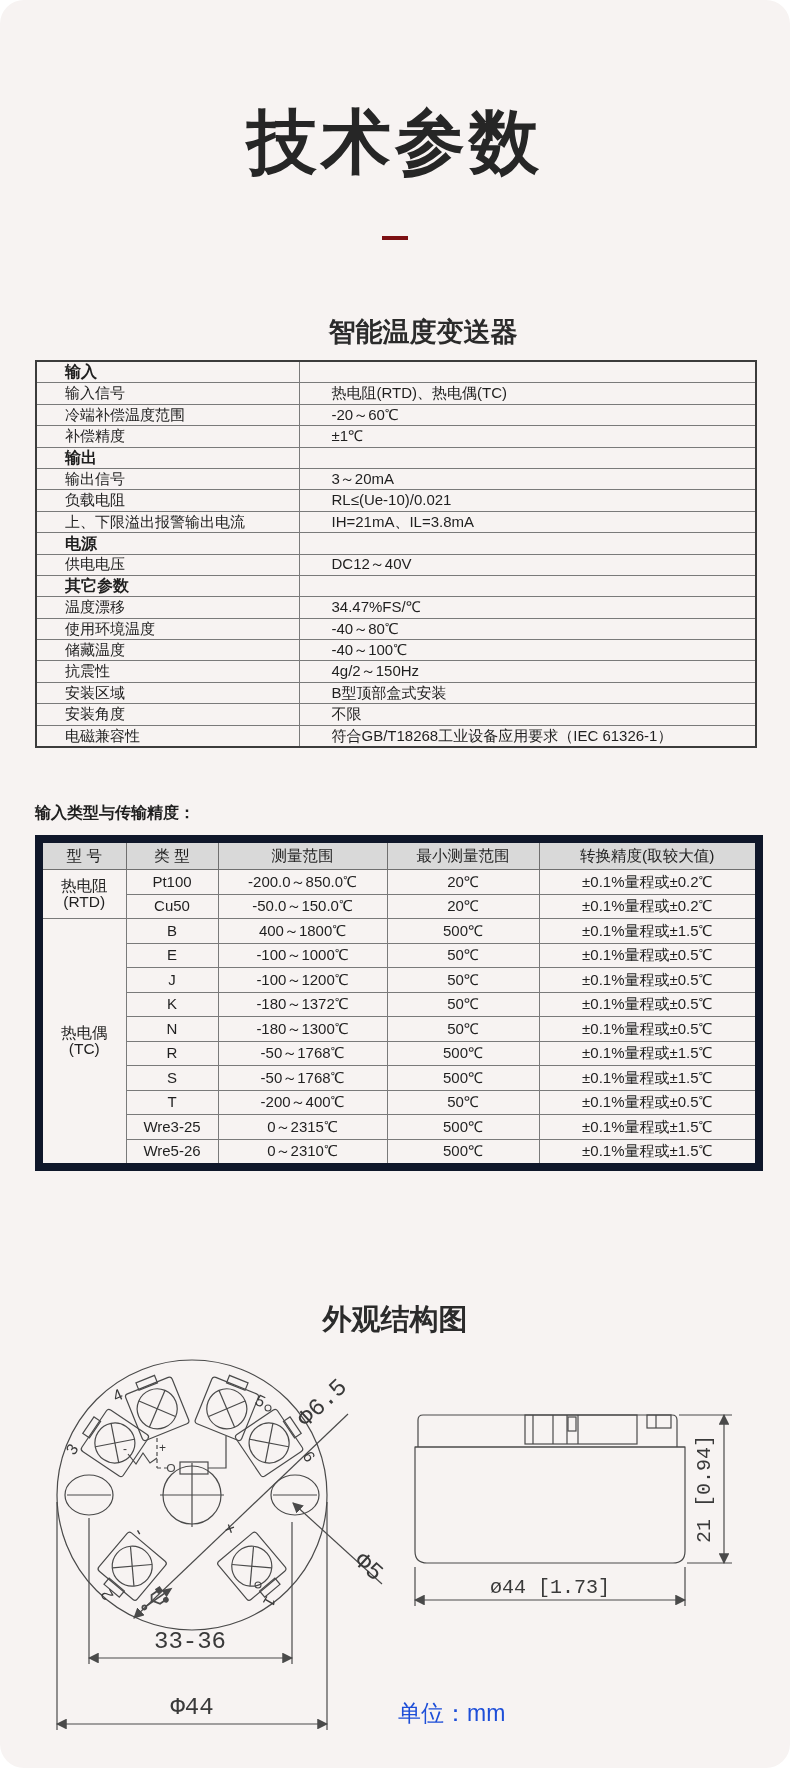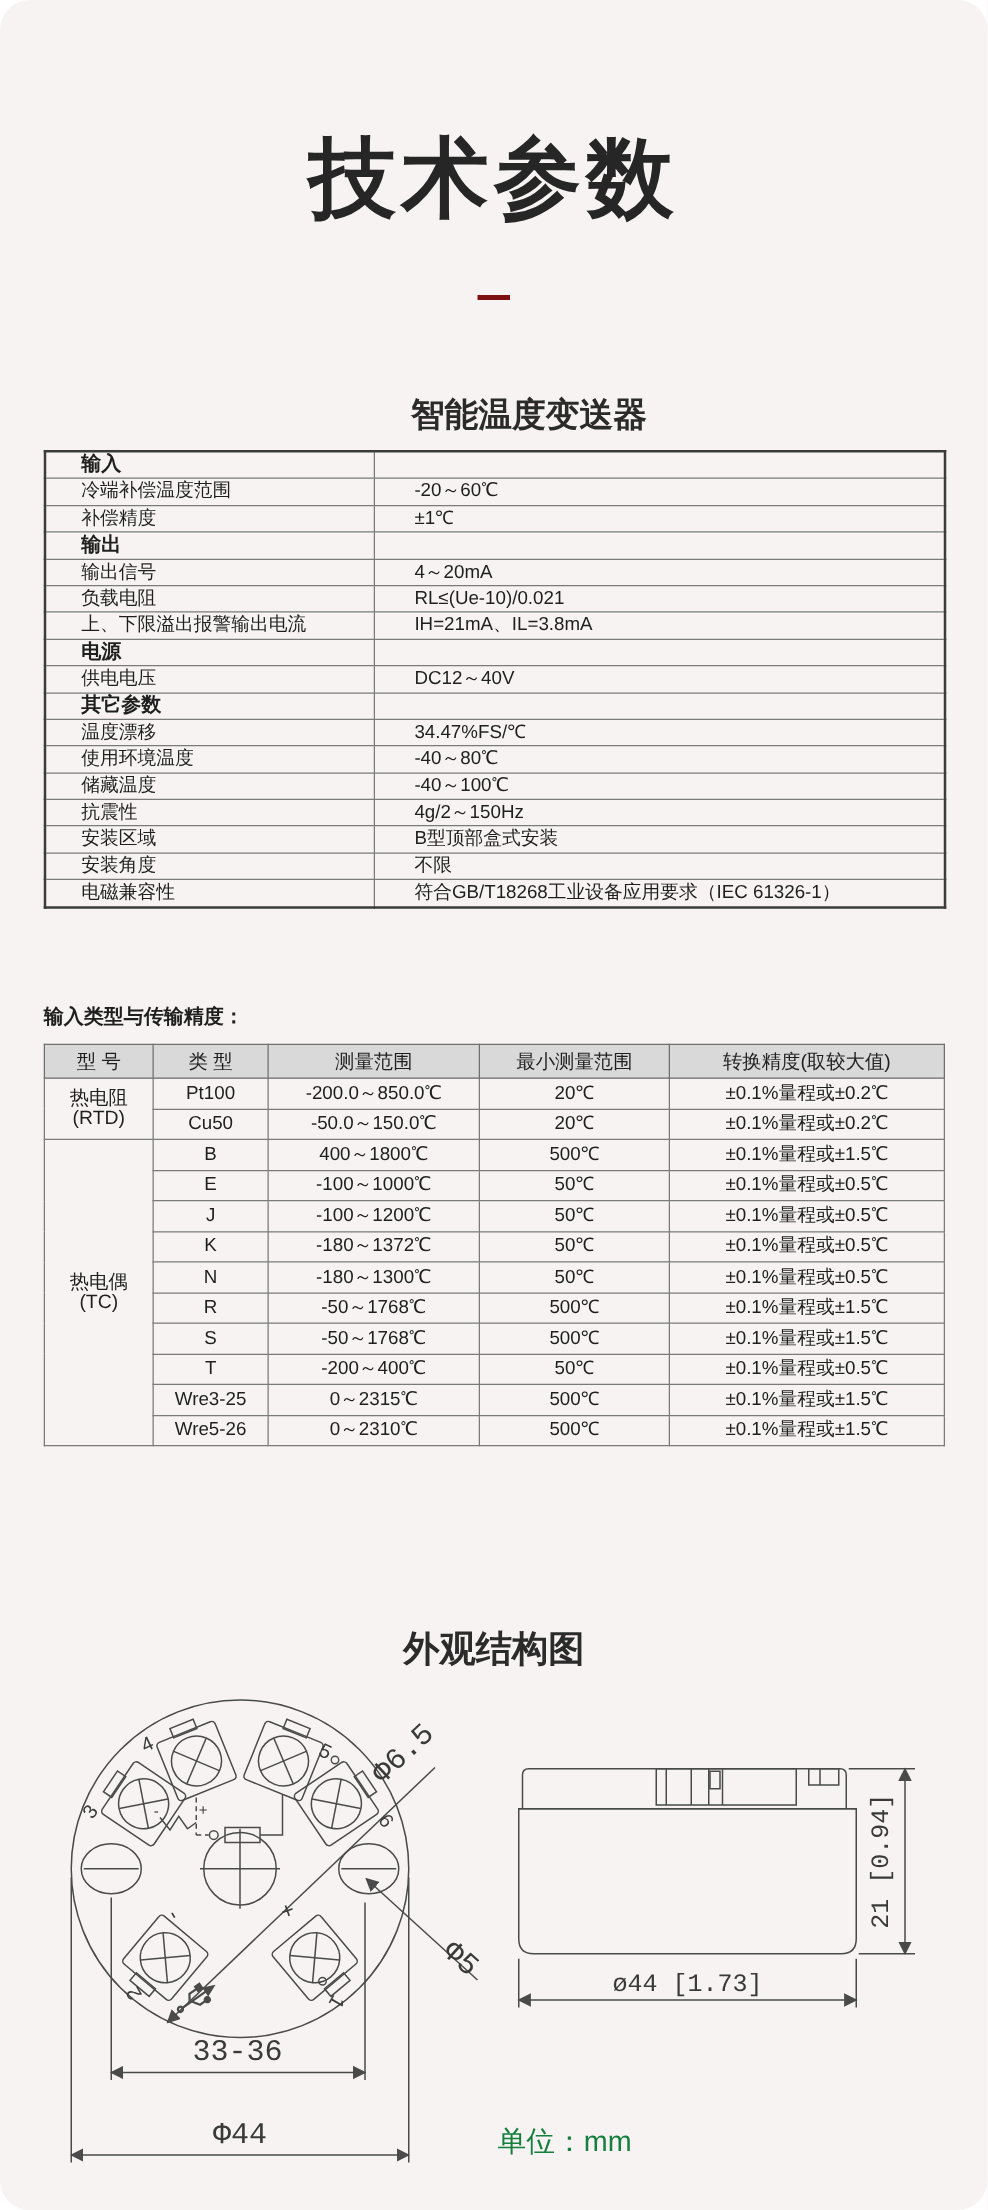--- a/index.html
+++ b/index.html
@@ -44,21 +44,21 @@
   .spec-table td.c-label{ padding:0 4px 0 28px; }
   .spec-table td.c-value{ padding:0 4px 0 32px; }
   .spec-table tr.section-row td{ font-weight:bold; font-size:16px; }
 
   .acc-label{
     position:absolute; left:35px; top:803px;
     font-size:16px; font-weight:bold;
   }
   .acc-table{
     position:absolute; left:35px; top:835px; width:720px;
-    border:1px solid #0f172a;
+    border:8px solid #0f172a;
     font-size:15px; text-align:center;
   }
   .acc-table th{
     background:#d9d9d9; height:24px; font-weight:normal;
     border:1px solid #6f6f6f; font-size:15.5px;
   }
   .acc-table td{
     border:1px solid #7a7a7a; height:21.5px; line-height:1.05;
     white-space:nowrap; overflow:hidden;
   }
@@ -70,21 +70,21 @@
   }
   .notes .first{ display:flex; }
   .notes .notes-label{ width:56px; flex:0 0 56px; }
   .notes .note-line{ margin-left:56px; }
 
   .drawing{ position:absolute; }
   .drawing.top-view{ left:30px; top:1350px; }
   .drawing.side-view{ left:400px; top:1400px; }
   .unit-label{
     position:absolute; left:398px; top:1698px;
-    font-size:23px; color:#15803d;
+    font-size:23px; color:#1d4ed8;
   }
   .dwg-text{ font-family:"Liberation Mono","DejaVu Sans Mono",monospace; fill:#3a3a3a; }
   .num-text{ font-family:"Liberation Sans",sans-serif; fill:#3a3a3a; }
 </style>
 </head>
 <body>
 
 <div class="page">
 
   <div class="page-title">技术参数</div>
@@ -96,34 +96,38 @@
     <colgroup>
         <col style="width:263px">
         <col style="width:457px">
       </colgroup>
     <tbody>
         <tr class="section-row">
           <td class="c-label">输入</td>
           <td class="c-value"></td>
         </tr>
         <tr>
+          <td class="c-label">输入信号</td>
+          <td class="c-value">热电阻(RTD)、热电偶(TC)</td>
+        </tr>
+        <tr>
           <td class="c-label">冷端补偿温度范围</td>
           <td class="c-value">-20～60℃</td>
         </tr>
         <tr>
           <td class="c-label">补偿精度</td>
           <td class="c-value">±1℃</td>
         </tr>
         <tr class="section-row">
           <td class="c-label">输出</td>
           <td class="c-value"></td>
         </tr>
         <tr>
           <td class="c-label">输出信号</td>
-          <td class="c-value">4～20mA</td>
+          <td class="c-value">3～20mA</td>
         </tr>
         <tr>
           <td class="c-label">负载电阻</td>
           <td class="c-value">RL≤(Ue-10)/0.021</td>
         </tr>
         <tr>
           <td class="c-label">上、下限溢出报警输出电流</td>
           <td class="c-value">IH=21mA、IL=3.8mA</td>
         </tr>
         <tr class="section-row">

